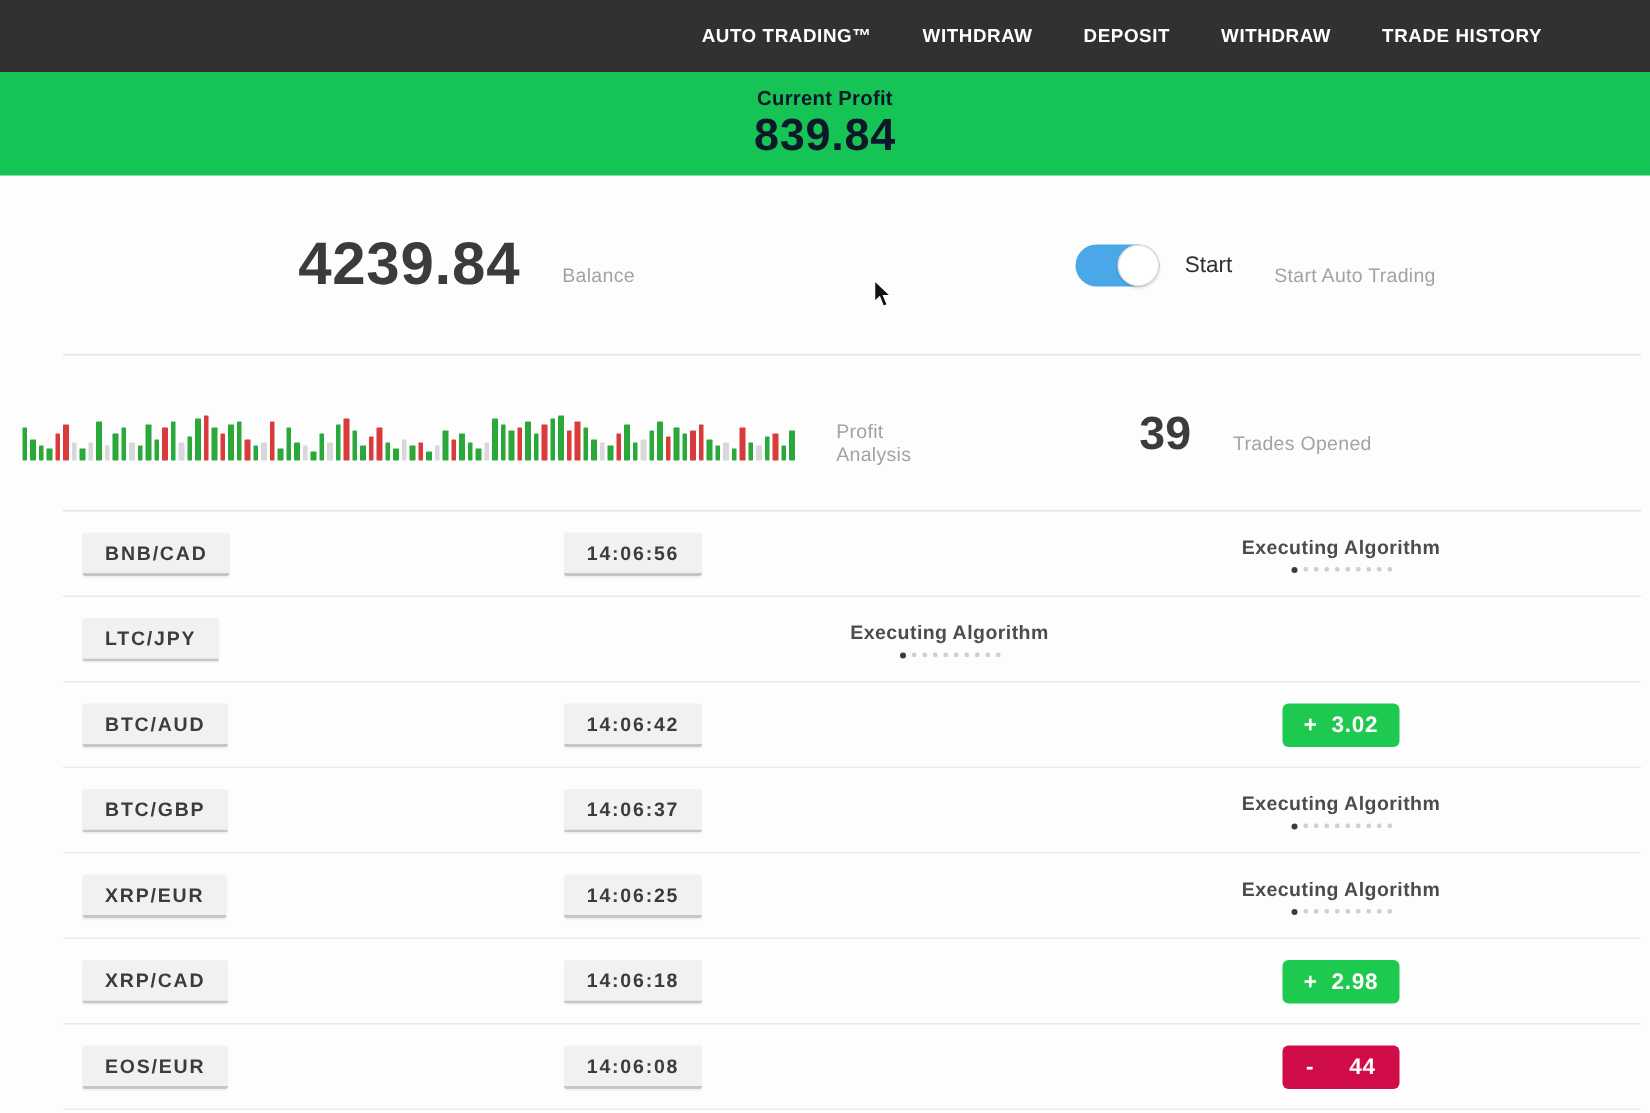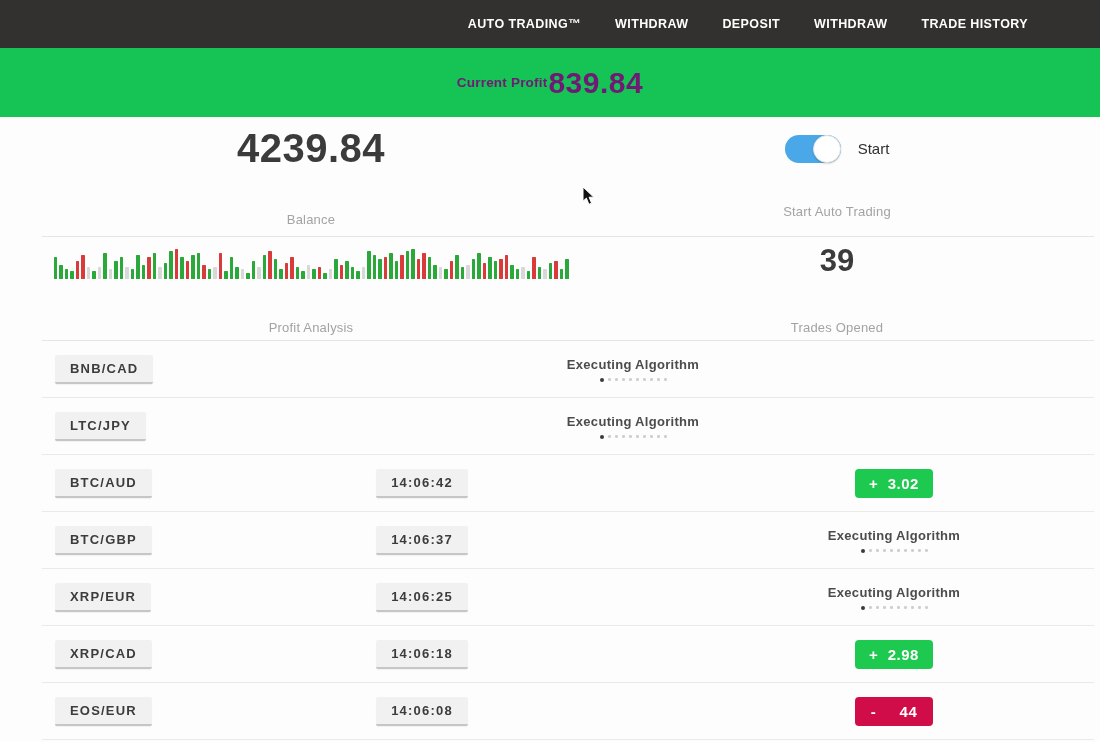--- a/index.html
+++ b/index.html
@@ -23,34 +23,34 @@
     height:48px;background:var(--nav-bg);
     display:flex;align-items:center;justify-content:flex-end;
     gap:34px;padding-right:72px;
   }
   .nav-item{
     color:#fff;font-size:12.5px;font-weight:bold;letter-spacing:.4px;
     cursor:pointer;white-space:nowrap;
   }
   
   .banner{
-    height:69px;background:var(--green);color:#701a75;
-    display:flex;align-items:center;justify-content:center;
+    height:69px;background:var(--green);color:#0f172a;
+    display:flex;flex-direction:column;align-items:center;justify-content:center;
     gap:1px;
   }
   .banner-label{font-size:13.5px;font-weight:600;letter-spacing:.2px;}
   .banner-value{font-size:30px;font-weight:bold;letter-spacing:.5px;}
   
   .stats{
     display:grid;grid-template-columns:538px 1fr;
     margin:0 6px 0 42px;border-bottom:1px solid var(--divider);
   }
   .stats.row1{height:120px;}
   .stats.row2{height:104px;}
-  .stat-cell{display:flex;flex-direction:column;align-items:center;justify-content:center;gap:28px;}
+  .stat-cell{display:flex;flex-direction:row;align-items:center;justify-content:center;gap:28px;}
   .big-number{font-size:40px;font-weight:bold;color:var(--text-dark);letter-spacing:.5px;}
   .mid-number{font-size:31px;font-weight:bold;color:var(--text-dark);}
   .stat-label{font-size:13px;color:var(--text-gray);margin-top:13px;letter-spacing:.2px;}
   
   .toggle-line{display:flex;align-items:center;gap:17px;}
   .toggle{
     width:56px;height:28px;border-radius:14px;background:var(--toggle-blue);
     position:relative;cursor:pointer;flex:none;
   }
   .toggle-knob{
@@ -228,20 +228,23 @@
     <div class="mid-number">39</div>
     <div class="stat-label">Trades Opened</div>
   </div>
 </div>
 
 <div class="rows">
     <div class="trade-row">
     <div class="pair-cell">
       <span class="chip">BNB/CAD</span>
     </div>
+    <div class="time-cell">
+      <span class="chip">14:06:56</span>
+    </div>
     <div></div>
     <div class="status-cell">
         <div>
     <div class="exec-label">Executing Algorithm</div>
     <div class="dots">
             <span class="dot first"></span>
             <span class="dot"></span>
             <span class="dot"></span>
             <span class="dot"></span>
             <span class="dot"></span>

